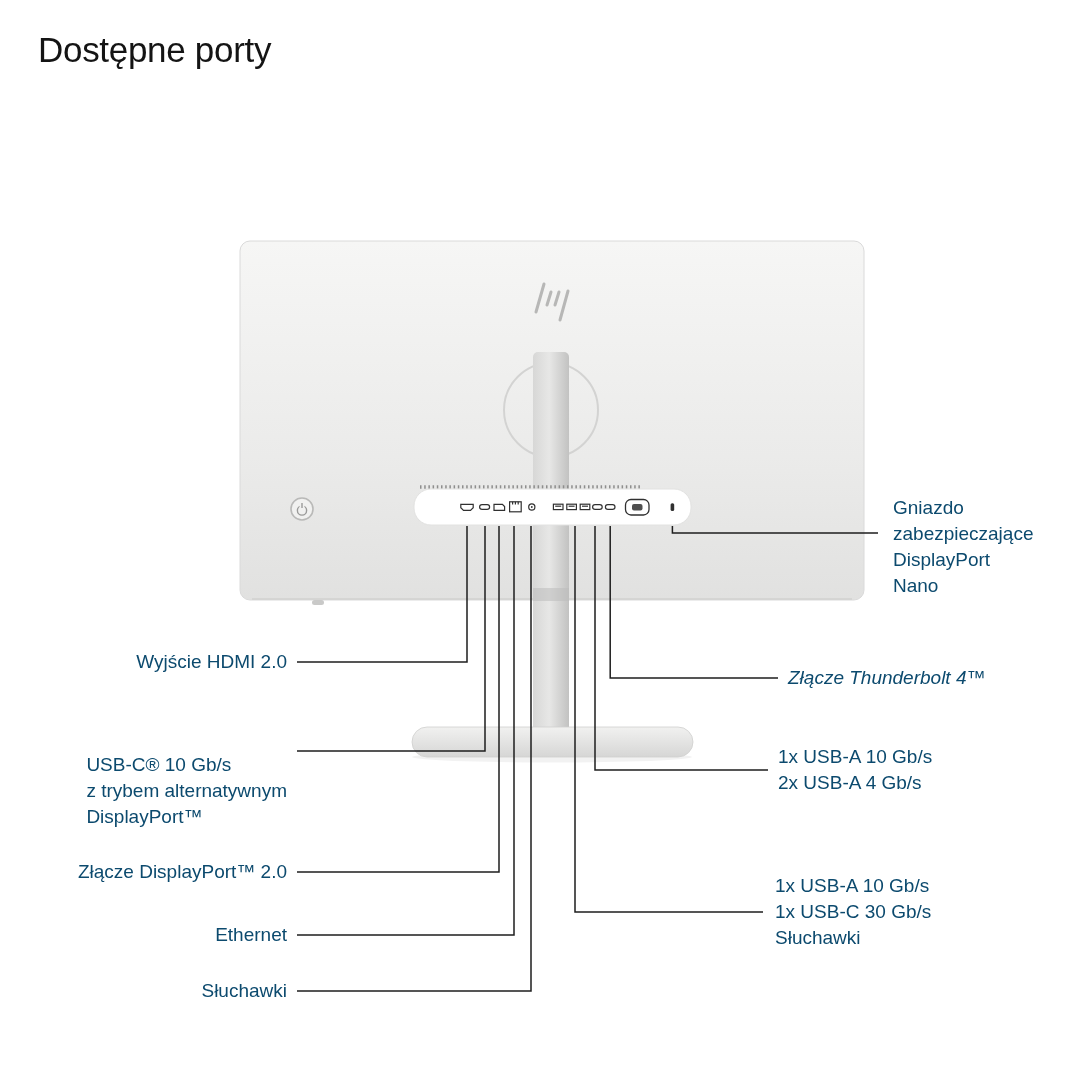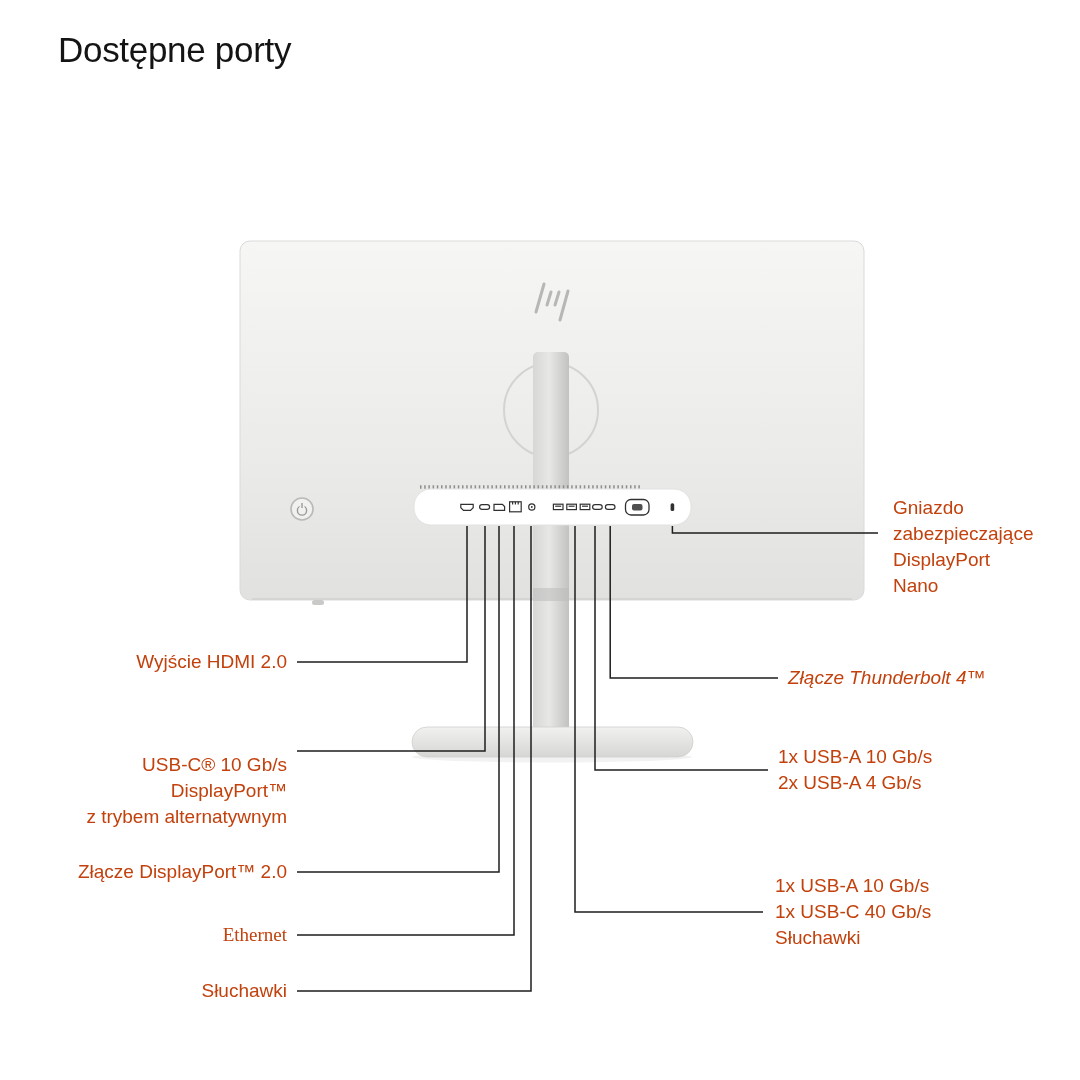--- a/index.html
+++ b/index.html
@@ -12,30 +12,29 @@
   }
   .stage {
     position:absolute; left:0; top:0;
     width:1080px; height:1080px;
     background:#ffffff;
   }
   .page-title {
     position:absolute; left:38px; top:30px;
     font-size:35px; font-weight:500; color:#141414;
     letter-spacing:-0.3px;
-    margin-left:20px;
   }
   .art { position:absolute; left:0; top:0; }
   .callout {
     position:absolute;
-    font-size:19px; line-height:26px; color:#c2410c;
+    font-size:19px; line-height:26px; color:#0c4a6e;
     white-space:nowrap;
   }
   .callout span { display:block; }
-  .align-right { text-align:right; }
+  .align-right { }
   .align-left  { text-align:left; }
 </style>
 </head>
 <body>
 
 <div class="stage">
 
   <div class="page-title">Dostępne porty</div>
 
   <svg class="art" width="1080" height="1080" viewBox="0 0 1080 1080">
@@ -134,29 +133,29 @@
       <path d="M575,526 V912 H763"></path>
     </g>
   </svg>
 
   <div class="callout align-right" style="right:793px; top:649px;">
     <span>Wyjście HDMI 2.0</span>
   </div>
 
   <div class="callout align-right" style="right:793px; top:752px;">
     <span>USB-C® 10 Gb/s</span>
+    <span>z trybem alternatywnym</span>
     <span>DisplayPort™</span>
-    <span>z trybem alternatywnym</span>
   </div>
 
   <div class="callout align-right" style="right:793px; top:859px;">
     <span>Złącze DisplayPort™ 2.0</span>
   </div>
 
-  <div class="callout align-right" style="right:793px; top:922px;font-family:Liberation Serif, serif;">
+  <div class="callout align-right" style="right:793px; top:922px;">
     <span>Ethernet</span>
   </div>
 
   <div class="callout align-right" style="right:793px; top:978px;">
     <span>Słuchawki</span>
   </div>
 
   <div class="callout align-left" style="left:893px; top:495px;">
     <span>Gniazdo</span>
     <span>zabezpieczające</span>
@@ -168,17 +167,17 @@
     <span>Złącze Thunderbolt 4™</span>
   </div>
 
   <div class="callout align-left" style="left:778px; top:744px;">
     <span>1x USB-A 10 Gb/s</span>
     <span>2x USB-A 4 Gb/s</span>
   </div>
 
   <div class="callout align-left" style="left:775px; top:873px;">
     <span>1x USB-A 10 Gb/s</span>
-    <span>1x USB-C 40 Gb/s</span>
+    <span>1x USB-C 30 Gb/s</span>
     <span>Słuchawki</span>
   </div>
 
 </div>
 
 </body></html>

